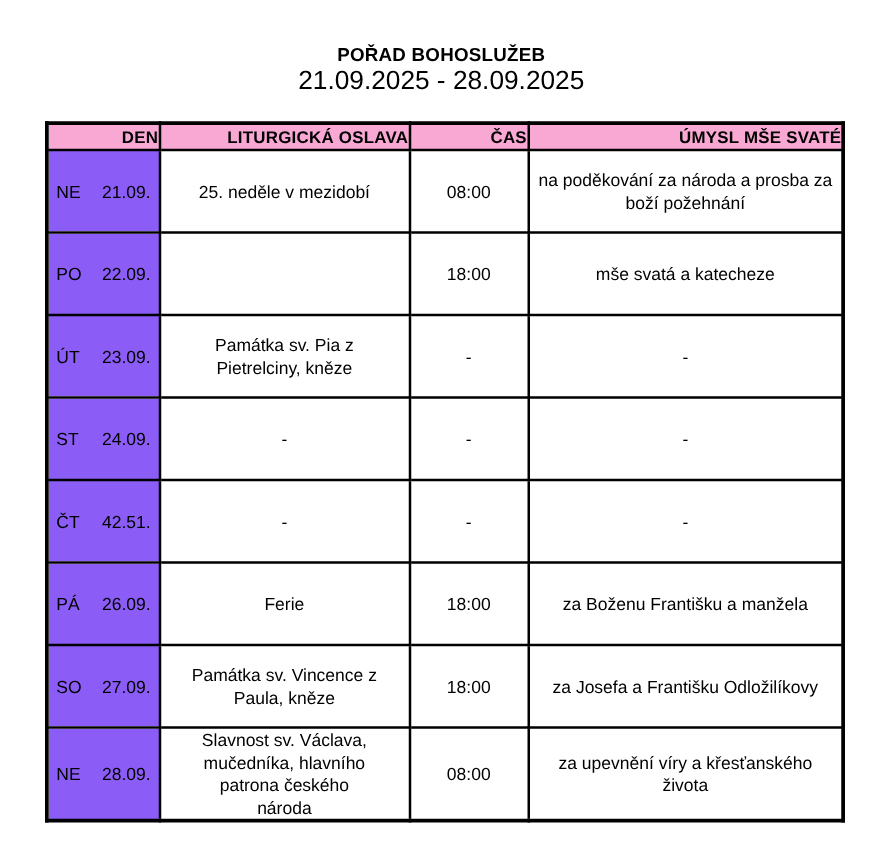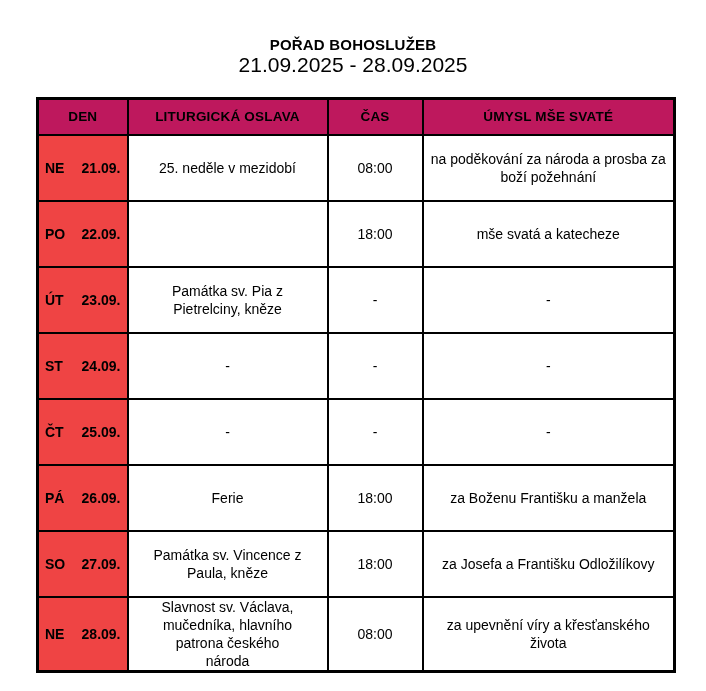--- a/index.html
+++ b/index.html
@@ -33,38 +33,38 @@
     width: 637px;
     margin: 22px 0 0 36px;
     border: 3px solid #000000;
   }
   table.schedule th,
   table.schedule td {
     border: 2px solid #000000;
     overflow: hidden;
   }
   table.schedule th {
-    background: #be185d;
-    height: 36px;
+    background: #f9a8d4;
+    height: 21px;
     font-size: 13.5px;
     font-weight: bold;
-    text-align: center;
+    text-align: right;
     vertical-align: middle;
     letter-spacing: 0.2px;
   }
   table.schedule tbody td {
     height: 66px;
     vertical-align: middle;
     text-align: center;
     font-size: 14px;
     line-height: 18px;
   }
   td.day-cell {
-    background: #ef4444;
-    font-weight: bold;
+    background: #8b5cf6;
+    font-weight: normal;
     padding: 0 6px;
   }
   td.day-cell .day-wrap {
     display: flex;
     justify-content: space-between;
     align-items: center;
   }
   td.oslava-cell { padding: 0 24px; }
   td.cas-cell    { padding: 0 4px; }
   td.umysl-cell  { padding: 0 4px; }
@@ -134,21 +134,21 @@
           </div>
         </td>
       <td class="oslava-cell">-</td>
       <td class="cas-cell">-</td>
       <td class="umysl-cell">-</td>
     </tr>
     <tr>
       <td class="day-cell">
           <div class="day-wrap">
             <span>ČT</span>
-            <span>25.09.</span>
+            <span>42.51.</span>
           </div>
         </td>
       <td class="oslava-cell">-</td>
       <td class="cas-cell">-</td>
       <td class="umysl-cell">-</td>
     </tr>
     <tr>
       <td class="day-cell">
           <div class="day-wrap">
             <span>PÁ</span>

